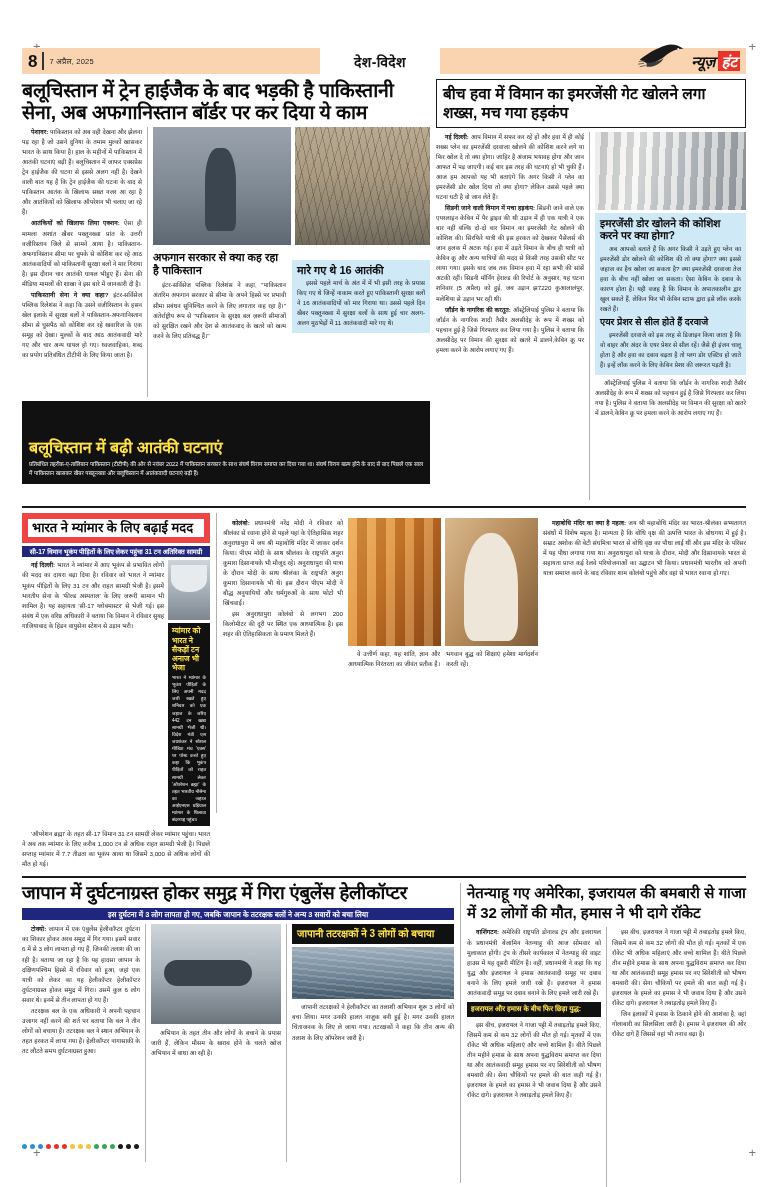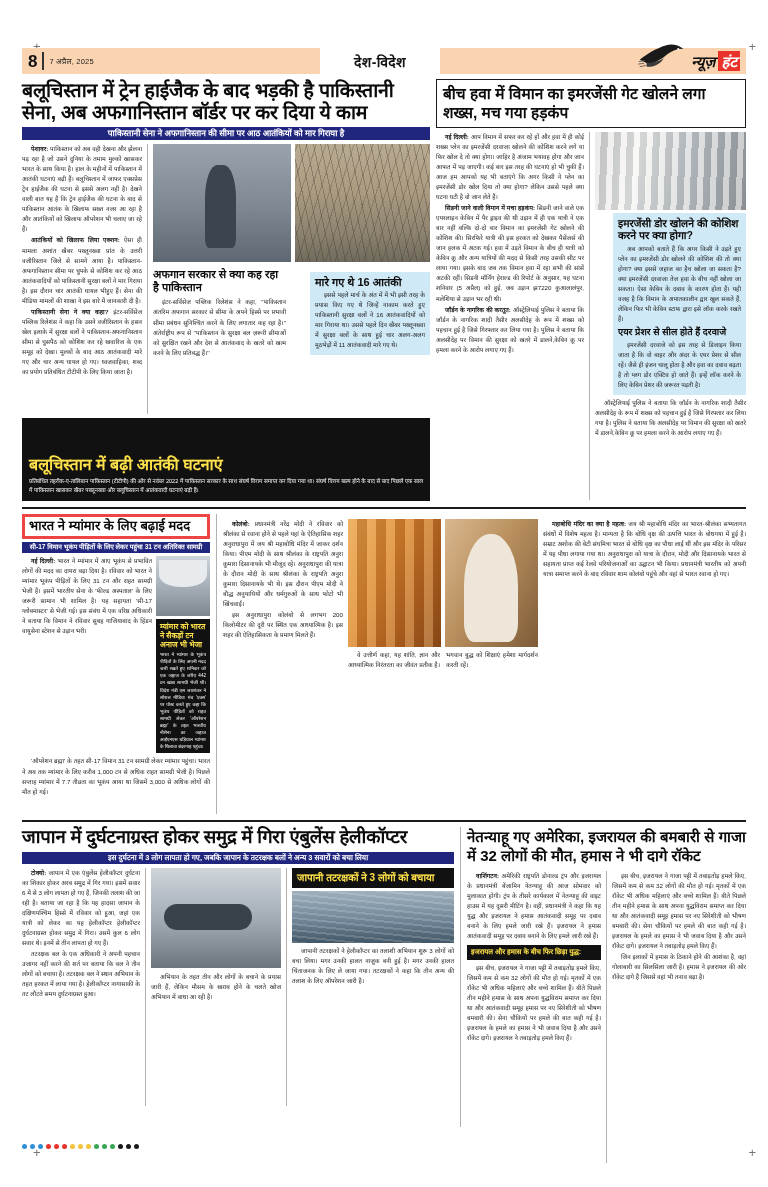--- a/index.html
+++ b/index.html
@@ -58,26 +58,26 @@
   .img-monks{background:linear-gradient(115deg,#e9a24a 0%,#d8822c 40%,#b5621f 70%,#8c4a18 100%);}
   .img-monks::after{content:"";position:absolute;inset:0;
     background:repeating-linear-gradient(90deg,rgba(255,220,160,.3) 0 9px,rgba(110,60,20,.22) 9px 19px);}
   .img-modi{background:linear-gradient(120deg,#d9b98f 0%,#b98f5e 45%,#7d5b38 100%);}
   .img-modi::after{content:"";position:absolute;left:20%;top:12%;width:58%;height:84%;background:#efe6da;border-radius:48% 48% 18% 18%;}
   .img-heli{background:linear-gradient(180deg,#cfd6dc 0%,#9fa8b0 55%,#6c757c 100%);}
   .img-heli::after{content:"";position:absolute;left:10%;top:36%;width:68%;height:26%;background:#39414a;border-radius:38px;}
   .img-sea{background:linear-gradient(180deg,#9fb0bd 0%,#6c8294 60%,#415767 100%);}
   .img-sea::after{content:"";position:absolute;inset:0;background:repeating-linear-gradient(6deg,rgba(255,255,255,.16) 0 2px,transparent 2px 6px);}
 
-  .cap-blue{background:#cfe9f6;margin-left:18px;}
+  .cap-blue{background:#cfe9f6;}
   .cap-black{background:#111;color:#fff;}
   .cap-black .ct{color:#ffe24a;font-weight:bold;}
   .cap-black .cb{color:#ffffff;}
   .boxed{border:1px solid #1a1a1a;}
-  .orange-box{border:3px solid #ef4444;}
+  .orange-box{border:6px solid #ef4444;}
 
   .col-rule{width:1px;background:#b0b0b0;}
   .foot-dots{position:absolute;left:22px;bottom:38px;width:724px;height:6px;display:flex;gap:3px;align-items:center;}
   .foot-dots i{display:block;width:5px;height:5px;border-radius:50%;}
 </style>
 </head>
 <body>
 
 <div class="page">
 
@@ -108,21 +108,20 @@
           <span class="logo-news">न्यूज़</span>
           <span class="logo-hunt">हंट</span>
         </div>
       </div>
     </div>
 
     <div style="display:flex;margin-top:5px;">
 
       <div style="width:408px;">
         <div class="hl" style="font-size:19.5px;letter-spacing:-.2px;">बलूचिस्तान में ट्रेन हाईजैक के बाद भड़की है पाकिस्तानी सेना, अब अफगानिस्तान बॉर्डर पर कर दिया ये काम</div>
-        <div class="kicker center" style="margin-top:4px;height:13px;font-size:8.4px;">पाकिस्तानी सेना ने अफगानिस्तान की सीमा पर आठ आतंकियों को मार गिराया है</div>
 
         <div style="display:flex;margin-top:4px;gap:5px;">
 
           <div style="width:120px;">
             <div class="body-txt">
               <p><span class="lead">पेशावर:</span>
                  <span>पाकिस्तान को अब वही देखना और झेलना पड़ रहा है जो उसने दुनिया के तमाम मुल्कों खासकर भारत के साथ किया है। हाल के महीनों में पाकिस्तान में आतंकी घटनाएं बढ़ी हैं। बलूचिस्तान में जाफर एक्सप्रेस ट्रेन हाईजैक की घटना से इससे अलग नहीं है। देखने वाली बात यह है कि ट्रेन हाईजैक की घटना के बाद से पाकिस्तान आतंक के खिलाफ सख्त नजर आ रहा है और आतंकियों को खिलाफ ऑपरेशन भी चलाए जा रहे हैं।</span></p>
               <p><span class="lead">आतंकियों को खिलाफ लिया एक्शन:</span>
                  <span>ऐसा ही मामला अशांत खैबर पख्तूनख्वा प्रांत के उत्तरी वजीरिस्तान जिले से सामने आया है। पाकिस्तान-अफगानिस्तान सीमा पर चुपके से कोशिश कर रहे आठ आतंकवादियों को पाकिस्तानी सुरक्षा बलों ने मार गिराया है। इस दौरान चार आतंकी घायल भीहुए हैं। सेना की मीडिया मामलों की शाखा ने इस बारे में जानकारी दी है।</span></p>
               <p><span class="lead">पाकिस्तानी सेना ने क्या कहा?</span>
@@ -207,21 +206,21 @@
         </div>
         <div class="kicker center" style="margin-top:3px;height:11px;font-size:6.6px;">सी-17 विमान भूकंप पीड़ितों के लिए लेकर पहुंचा 31 टन अतिरिक्त सामग्री</div>
 
         <div style="display:flex;gap:4px;margin-top:3px;">
           <div style="flex:1;">
             <div class="body-txt">
               <p><span class="lead">नई दिल्ली:</span>
                  <span>भारत ने म्यांमार में आए भूकंप से प्रभावित लोगों की मदद का दायरा बढ़ा दिया है। रविवार को भारत ने म्यांमार भूकंप पीड़ितों के लिए 31 टन और राहत सामग्री भेजी है। इसमें भारतीय सेना के 'फील्ड अस्पताल' के लिए जरूरी सामान भी शामिल है। यह सहायता 'सी-17 ग्लोबमास्टर' से भेजी गई। इस संबंध में एक वरिष्ठ अधिकारी ने बताया कि विमान ने रविवार सुबह गाजियाबाद के हिंडन वायुसेना स्टेशन से उड़ान भरी।</span></p>
             </div>
           </div>
-          <div style="width:54px;">
+          <div style="width:42px;">
             <div class="ph img-plane" style="height:60px;"></div>
             <div class="cap-black" style="margin-top:3px;padding:3px 4px;">
               <div class="ct" style="font-size:7.6px;line-height:1.2;">म्यांमार को भारत ने सैकड़ों टन अनाज भी भेजा</div>
               <div class="cb" style="font-size:4.6px;line-height:1.55;margin-top:2px;text-align:justify;">भारत ने म्यांमार के भूकंप पीड़ितों के लिए अपनी मदद जारी रखते हुए शनिवार को एक जहाज के जरिए 442 टन खाद्य सामग्री भेजी थी। विदेश मंत्री एस जयशंकर ने सोशल मीडिया मंच 'एक्स' पर पोस्ट करते हुए कहा कि भूकंप पीड़ितों को राहत सामग्री लेकर 'ऑपरेशन ब्रह्मा' के तहत भारतीय नौसेना का जहाज आईएनएस घड़ियाल म्यांमार के थिलावा बंदरगाह पहुंचा।</div>
             </div>
           </div>
         </div>
         <div class="body-txt" style="margin-top:3px;">
           <p>'ऑपरेशन ब्रह्मा' के तहत सी-17 विमान 31 टन सामग्री लेकर म्यांमार पहुंचा। भारत ने अब तक म्यांमार के लिए करीब 1,000 टन से अधिक राहत सामग्री भेजी है। पिछले सप्ताह म्यांमार में 7.7 तीव्रता का भूकंप आया था जिसमें 3,000 से अधिक लोगों की मौत हो गई।</p>
         </div>

